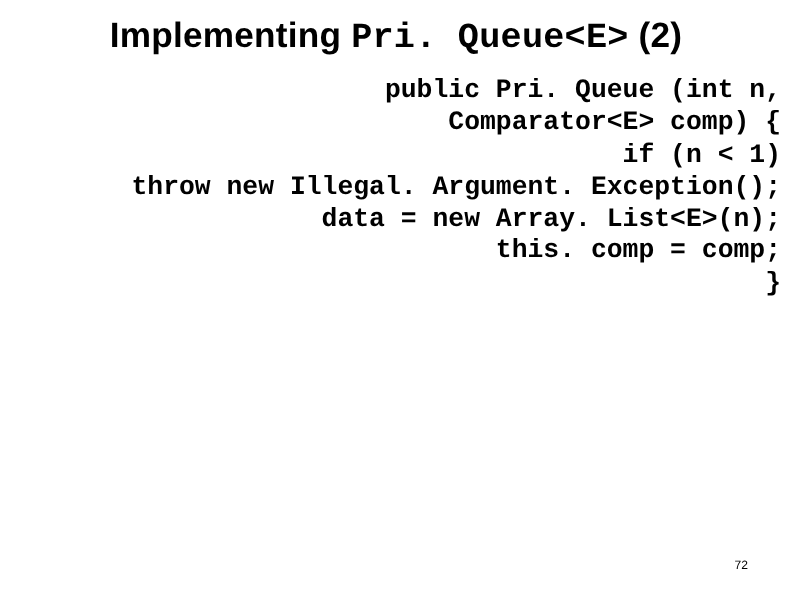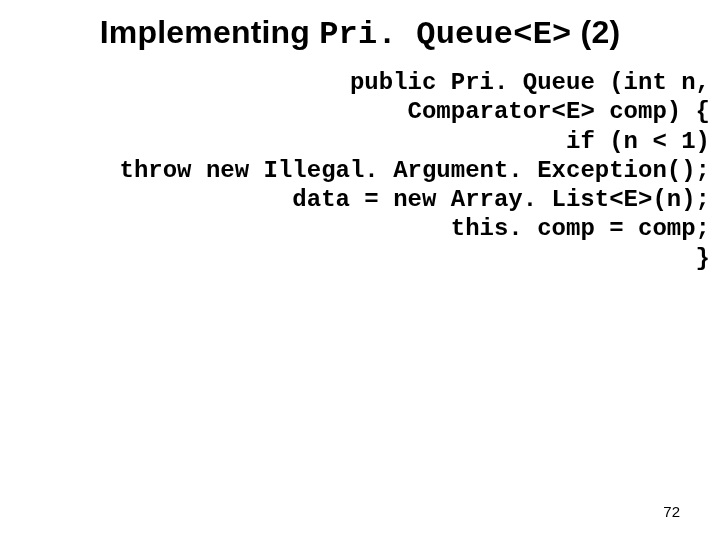--- a/index.html
+++ b/index.html
@@ -49,21 +49,21 @@
     bottom: 20px;
     left: 0;
     width: 720px;
     text-align: center;
     font-size: 15px;
   }
   .footer-right {
     position: absolute;
     bottom: 20px;
     right: 40px;
-    font-size: 15px;
+    font-size: 11px;
   }
 </style>
 </head>
 <body>
 
 <div class="slide">
 
   <div class="title">
     <span>Implementing </span><span class="mono">Pri. Queue&lt;E&gt;</span><span> (2)</span>
   </div>

